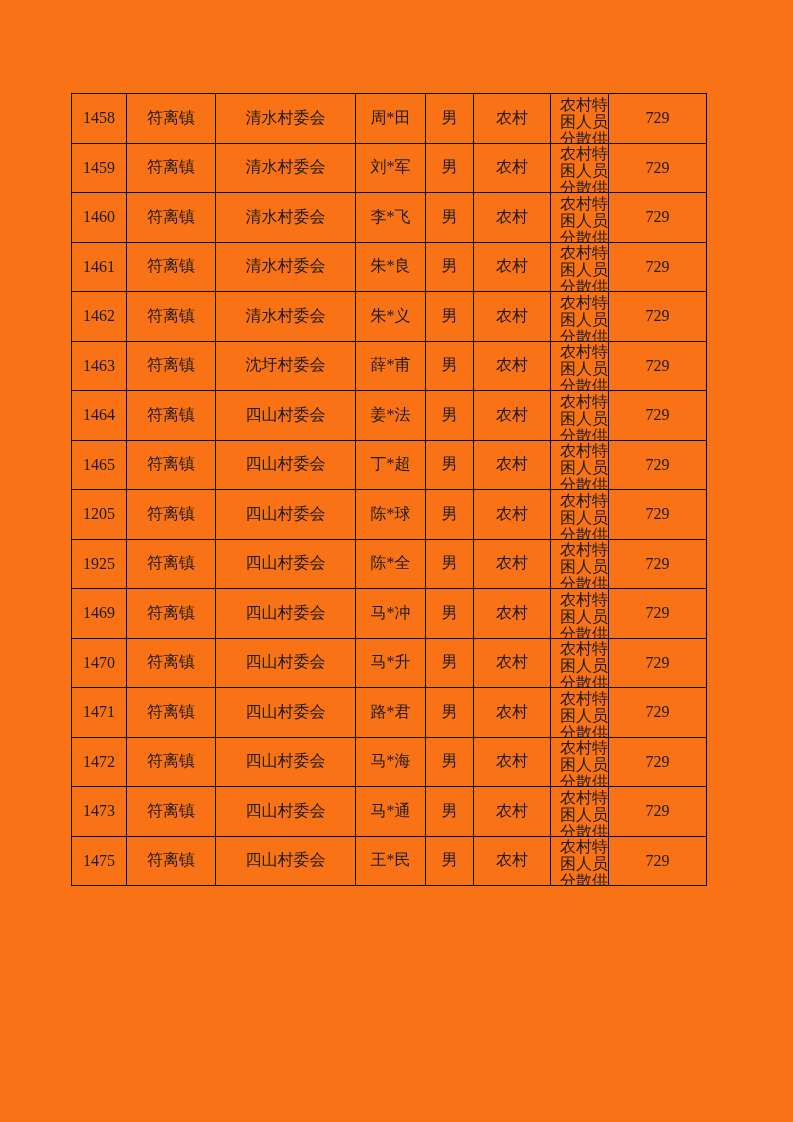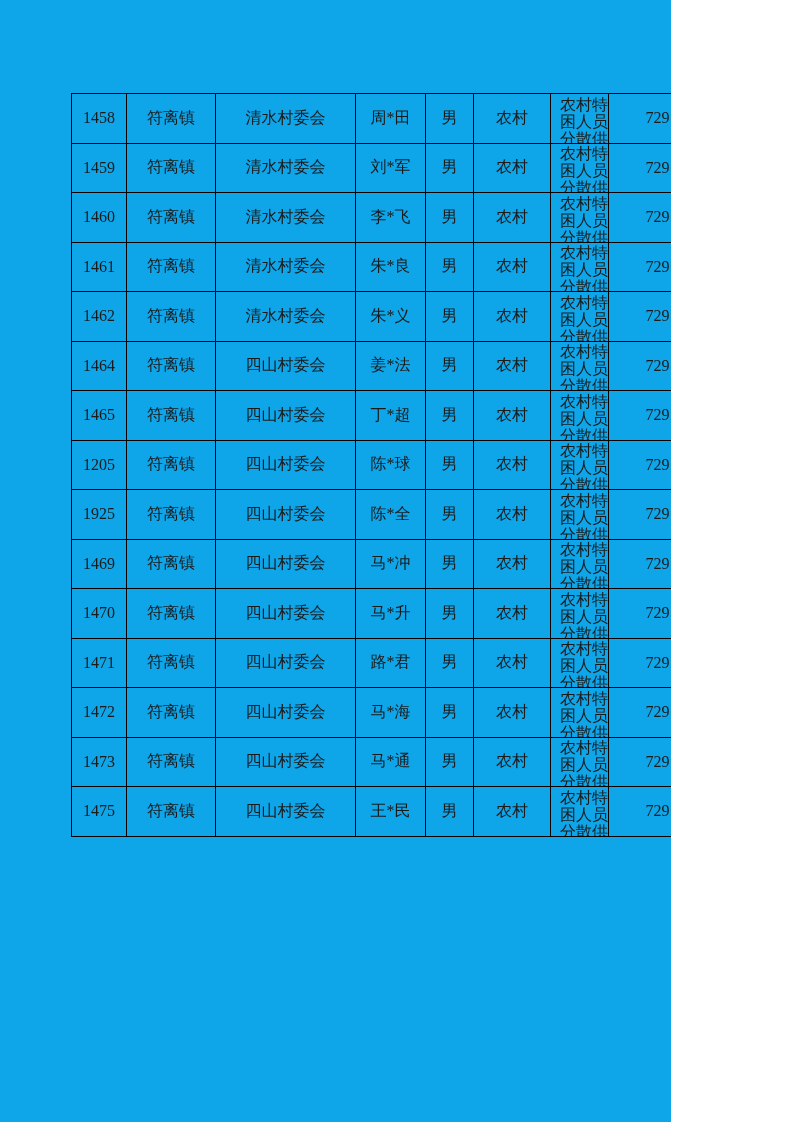--- a/index.html
+++ b/index.html
@@ -2,23 +2,23 @@
 <html><head>
 <meta charset="utf-8">
 <style>
   html, body {
     margin: 0;
     padding: 0;
     background: #ffffff;
   }
   .page {
     position: relative;
-    width: 671px;
+    width: 793px;
     height: 1122px;
-    background: #0ea5e9;
+    background: #f97316;
     overflow: hidden;
     font-family: "Liberation Serif", "DejaVu Serif", serif;
     color: #1b1b1b;
   }
   table.data-table {
     position: absolute;
     left: 71px;
     top: 93px;
     width: 635px;
     border-collapse: collapse;
@@ -128,20 +128,32 @@
           <td>清水村委会</td>
           <td>朱*义</td>
           <td>男</td>
           <td>农村</td>
           <td class="type-cell">
             <div class="clip">农村特困人员分散供</div>
           </td>
           <td>729</td>
         </tr>
         <tr>
+          <td>1463</td>
+          <td>符离镇</td>
+          <td>沈圩村委会</td>
+          <td>薛*甫</td>
+          <td>男</td>
+          <td>农村</td>
+          <td class="type-cell">
+            <div class="clip">农村特困人员分散供</div>
+          </td>
+          <td>729</td>
+        </tr>
+        <tr>
           <td>1464</td>
           <td>符离镇</td>
           <td>四山村委会</td>
           <td>姜*法</td>
           <td>男</td>
           <td>农村</td>
           <td class="type-cell">
             <div class="clip">农村特困人员分散供</div>
           </td>
           <td>729</td>

